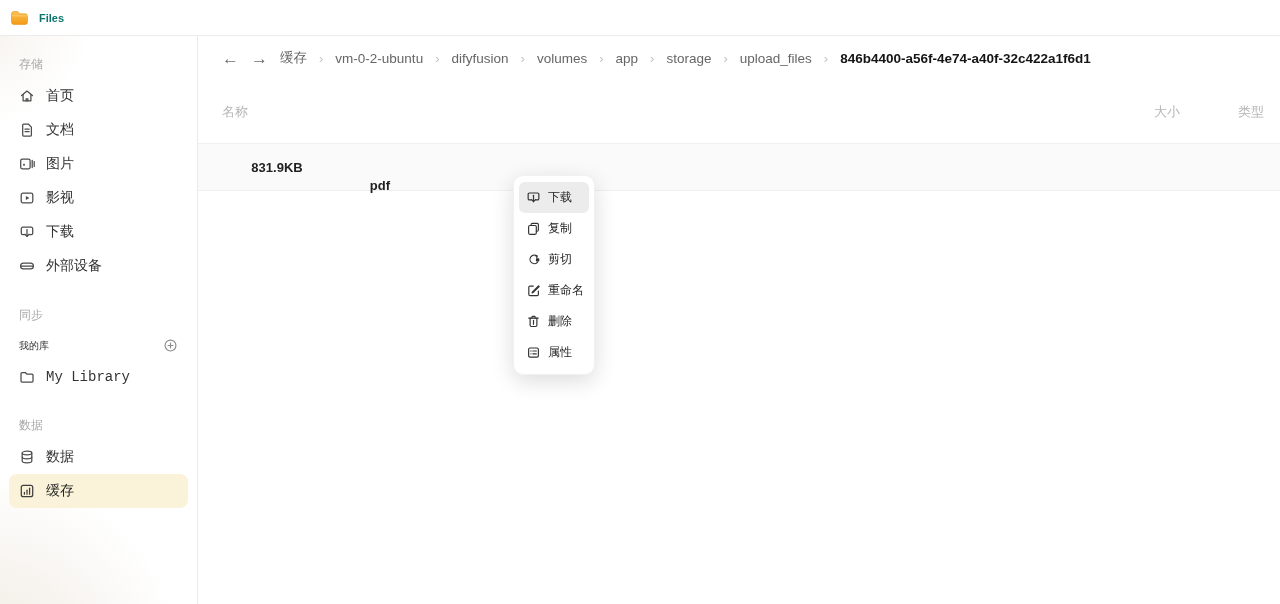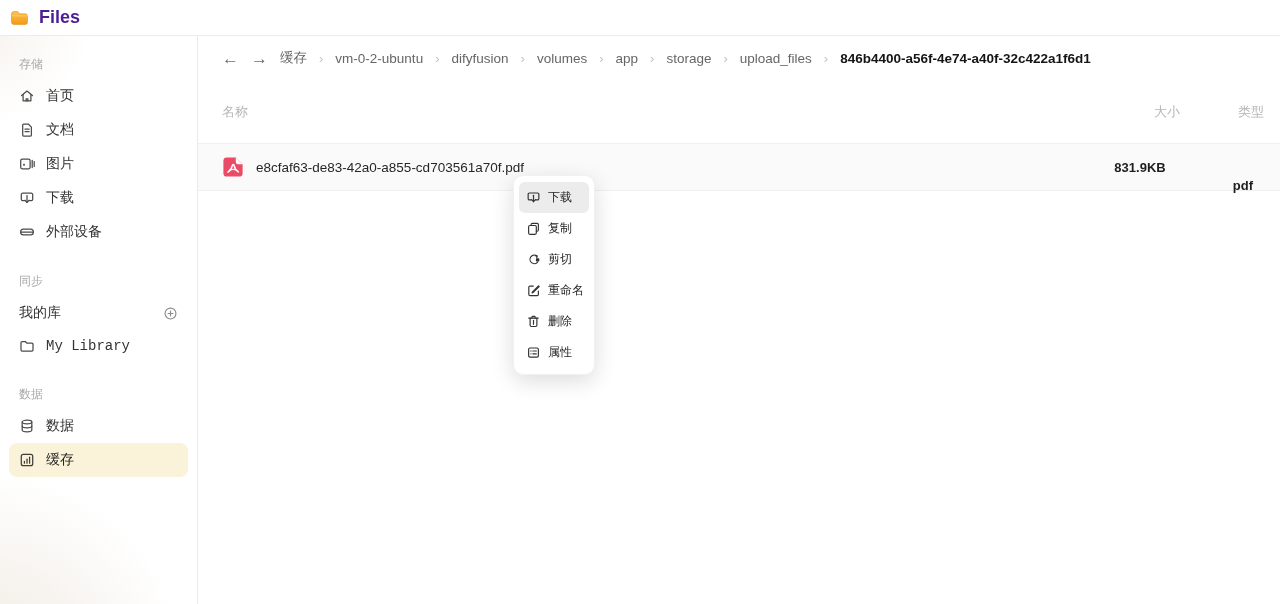--- a/index.html
+++ b/index.html
@@ -6,21 +6,21 @@
   html,body { width:1280px; height:604px; }
   body {
     font-family:"Liberation Sans", sans-serif;
     background:#fff; color:#222; overflow:hidden; position:relative;
   }
   
   .topbar {
     height:36px; display:flex; align-items:center; gap:10px;
     padding-left:10px; border-bottom:1px solid #ededed; background:#fff;
   }
-  .app-title { font-size:18px; font-weight:bold; color:#4c1d95; }
+  .app-title { font-size:11px; font-weight:bold; color:#0f766e; }
 
   
   .shell { display:flex; height:568px; }
 
   
   .sidebar {
     width:198px; flex:0 0 198px; padding:6px 9px 0; border-right:1px solid #eaeaea;
     background:
       radial-gradient(circle at -8% 112%, #efe9e0 0%, rgba(255,255,255,0) 30%),
       radial-gradient(circle at -10% -4%, #f6f2ec 0%, rgba(255,255,255,0) 18%),
@@ -29,21 +29,21 @@
   .side-section-title { font-size:12px; color:#a9a9a9; margin:14px 10px 6px; }
   .side-item {
     display:flex; align-items:center; gap:11px; padding:8px 10px;
     border-radius:8px; font-size:14px; color:#333; cursor:default;font-family:Liberation Mono, monospace;
   }
   .side-item.active { background:#FAF3D9; color:#222; }
   .icon { display:inline-flex; }
   .icon svg { display:block; }
   .library-row {
     display:flex; align-items:center; justify-content:space-between;
-    padding:8px 10px; font-size:14px; color:#333;
+    padding:8px 10px; font-size:10px; color:#333;
   }
 
   
   .main { flex:1; position:relative; background:#fff; }
   .breadcrumb {
     display:flex; align-items:center; gap:12px;
     margin:11px 0 0 24px; height:22px; font-size:13.5px; color:#666;
   }
   .nav-arrow { font-size:17px; color:#6e6e6e; line-height:1; }
   .crumb { color:#666; white-space:nowrap; }
@@ -134,20 +134,29 @@
         <svg width="16" height="16" viewBox="0 0 16 16" fill="none" stroke="#4b4b4b" stroke-width="1.25" stroke-linecap="round" stroke-linejoin="round">
           <rect x="1.7" y="3.2" width="9.4" height="9.6" rx="1.5"></rect>
           <circle cx="5" cy="8.7" r="1" fill="#4b4b4b" stroke="none"></circle>
           <path d="M13.2 4.4 v7.2"></path>
             <path d="M15.2 5.6 v4.8"></path>
         </svg>
       </span>
       <span>图片</span>
     </div>
 
+    <div class="side-item">
+      <span class="icon">
+        <svg width="16" height="16" viewBox="0 0 16 16" fill="none" stroke="#4b4b4b" stroke-width="1.25" stroke-linejoin="round">
+          <rect x="2.2" y="3.2" width="11.6" height="9.6" rx="1.8"></rect>
+          <path d="M6.9 6.1 L10.4 8 L6.9 9.9 Z" fill="#4b4b4b" stroke="none"></path>
+        </svg>
+      </span>
+      <span>影视</span>
+    </div>
 
     <div class="side-item">
       <span class="icon">
         <svg width="16" height="16" viewBox="0 0 16 16" fill="none" stroke="#4b4b4b" stroke-width="1.25" stroke-linecap="round" stroke-linejoin="round">
           <path d="M5.6 10.6 H3.7 a1.4 1.4 0 0 1 -1.4 -1.4 V4.6 a1.4 1.4 0 0 1 1.4 -1.4 h8.6 a1.4 1.4 0 0 1 1.4 1.4 v4.6 a1.4 1.4 0 0 1 -1.4 1.4 h-1.9"></path>
           <path d="M8 5.6 V12.4"></path>
             <path d="M5.9 10.3 L8 12.4 L10.1 10.3"></path>
         </svg>
       </span>
       <span>下载</span>
@@ -233,31 +242,20 @@
       <span class="crumb current">846b4400-a56f-4e74-a40f-32c422a1f6d1</span>
     </div>
 
     <div class="list-header">
       <span class="col-name">名称</span>
       <span class="col-size">大小</span>
       <span class="col-type">类型</span>
     </div>
 
     <div class="file-row">
-      <span class="file-name-cell">
-        <span class="icon">
-          <svg width="22" height="22" viewBox="0 0 22 22">
-            <path d="M4.8 1.4 h9 l6.8 6.8 v9 a3.4 3.4 0 0 1 -3.4 3.4 H4.8 a3.4 3.4 0 0 1 -3.4 -3.4 V4.8 a3.4 3.4 0 0 1 3.4 -3.4 Z" fill="#EA4C67"></path>
-            <path d="M13.8 1.4 L20.6 8.2 H16 a2.2 2.2 0 0 1 -2.2 -2.2 Z" fill="#ffffff"></path>
-            <path d="M5.9 16.2 C8.3 14.7 9.7 12.3 10.3 9.6 C10.6 8.2 12 8.2 12.2 9.6 C12.7 12.3 14.1 14.6 16.4 15.9" fill="none" stroke="#ffffff" stroke-width="1.5" stroke-linecap="round"></path>
-            <path d="M7.6 13.9 c2.2 -0.7 4.8 -0.7 7 0.1" fill="none" stroke="#ffffff" stroke-width="1.3" stroke-linecap="round"></path>
-          </svg>
-        </span>
-        <span>e8cfaf63-de83-42a0-a855-cd703561a70f.pdf</span>
-      </span>
       <span class="file-size">831.9KB</span>
       <span class="file-type">pdf</span>
     </div>
   </div>
 </div>
 
 <div class="context-menu">
 
   <div class="menu-item highlighted">
     <span class="icon">

